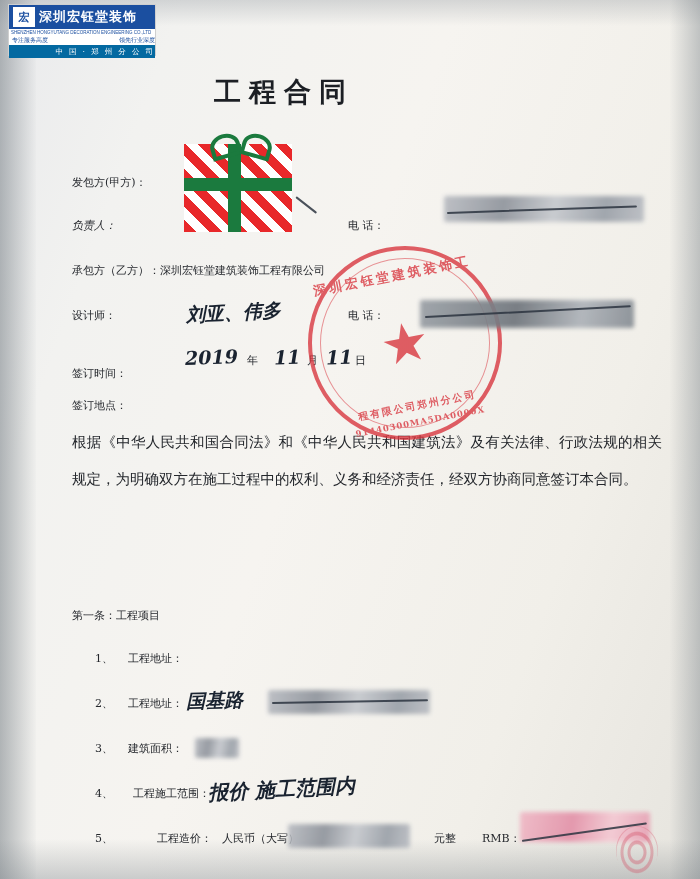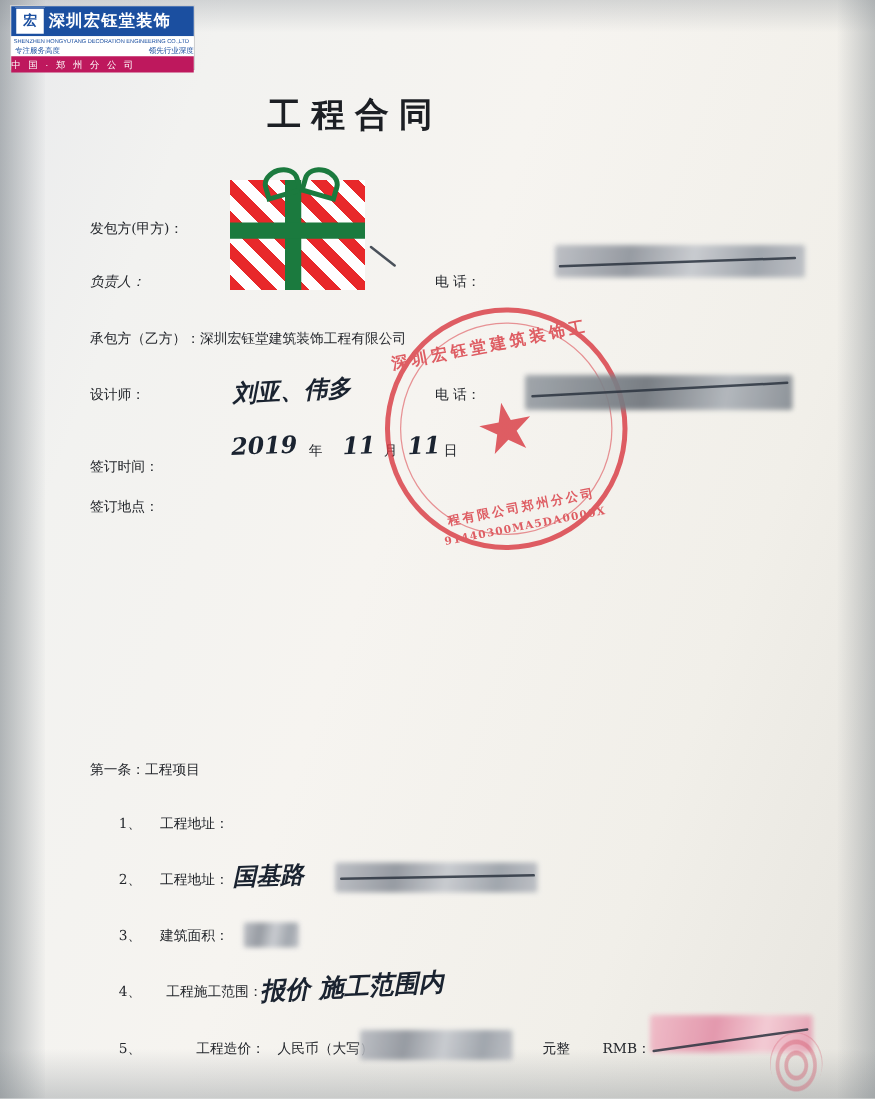--- a/index.html
+++ b/index.html
@@ -92,24 +92,24 @@
     background: #ffffff;
     height: 10px;
   }
   .logo-slogan {
     font-size: 6px;
     color: #1b4fa0;
     padding-left: 3px;
     white-space: nowrap;
   }
   .logo-bottom {
-    background: #be185d;
+    background: #0369a1;
     color: #ffffff;
     font-size: 7.5px;
-    text-align: left;
+    text-align: right;
     letter-spacing: 2px;
     height: 13px;
     line-height: 13px;
   }
 
   
   #doc {
     position: absolute;
     left: 0; top: 0; width: 700px; height: 879px;
     color: #23262b;
@@ -290,20 +290,21 @@
     <div class="line" style="left:72px; top:308px;">设计师：</div>
     <div class="line" style="left:348px; top:308px;">电   话：</div>
 
     <div class="line" style="left:72px; top:353px;margin-top:13px;">签订时间：</div>
     <div class="line" style="left:247px; top:353px;">年</div>
     <div class="line" style="left:307px; top:353px;">月</div>
     <div class="line" style="left:355px; top:353px;">日</div>
 
     <div class="line" style="left:72px; top:398px;">签订地点：</div>
 
+    <div class="para" style="left:72px; top:424px;">根据《中华人民共和国合同法》和《中华人民共和国建筑法》及有关法律、行政法规的相关规定，为明确双方在施工过程中的权利、义务和经济责任，经双方协商同意签订本合同。</div>
 
     <div class="line" style="left:72px; top:608px;">第一条：工程项目</div>
 
     <div class="line" style="left:95px; top:651px;">1、</div>
     <div class="line" style="left:128px; top:651px;">工程地址：</div>
 
     <div class="line" style="left:95px; top:696px;">2、</div>
     <div class="line" style="left:128px; top:696px;">工程地址：</div>
 
     <div class="line" style="left:95px; top:741px;">3、</div>

